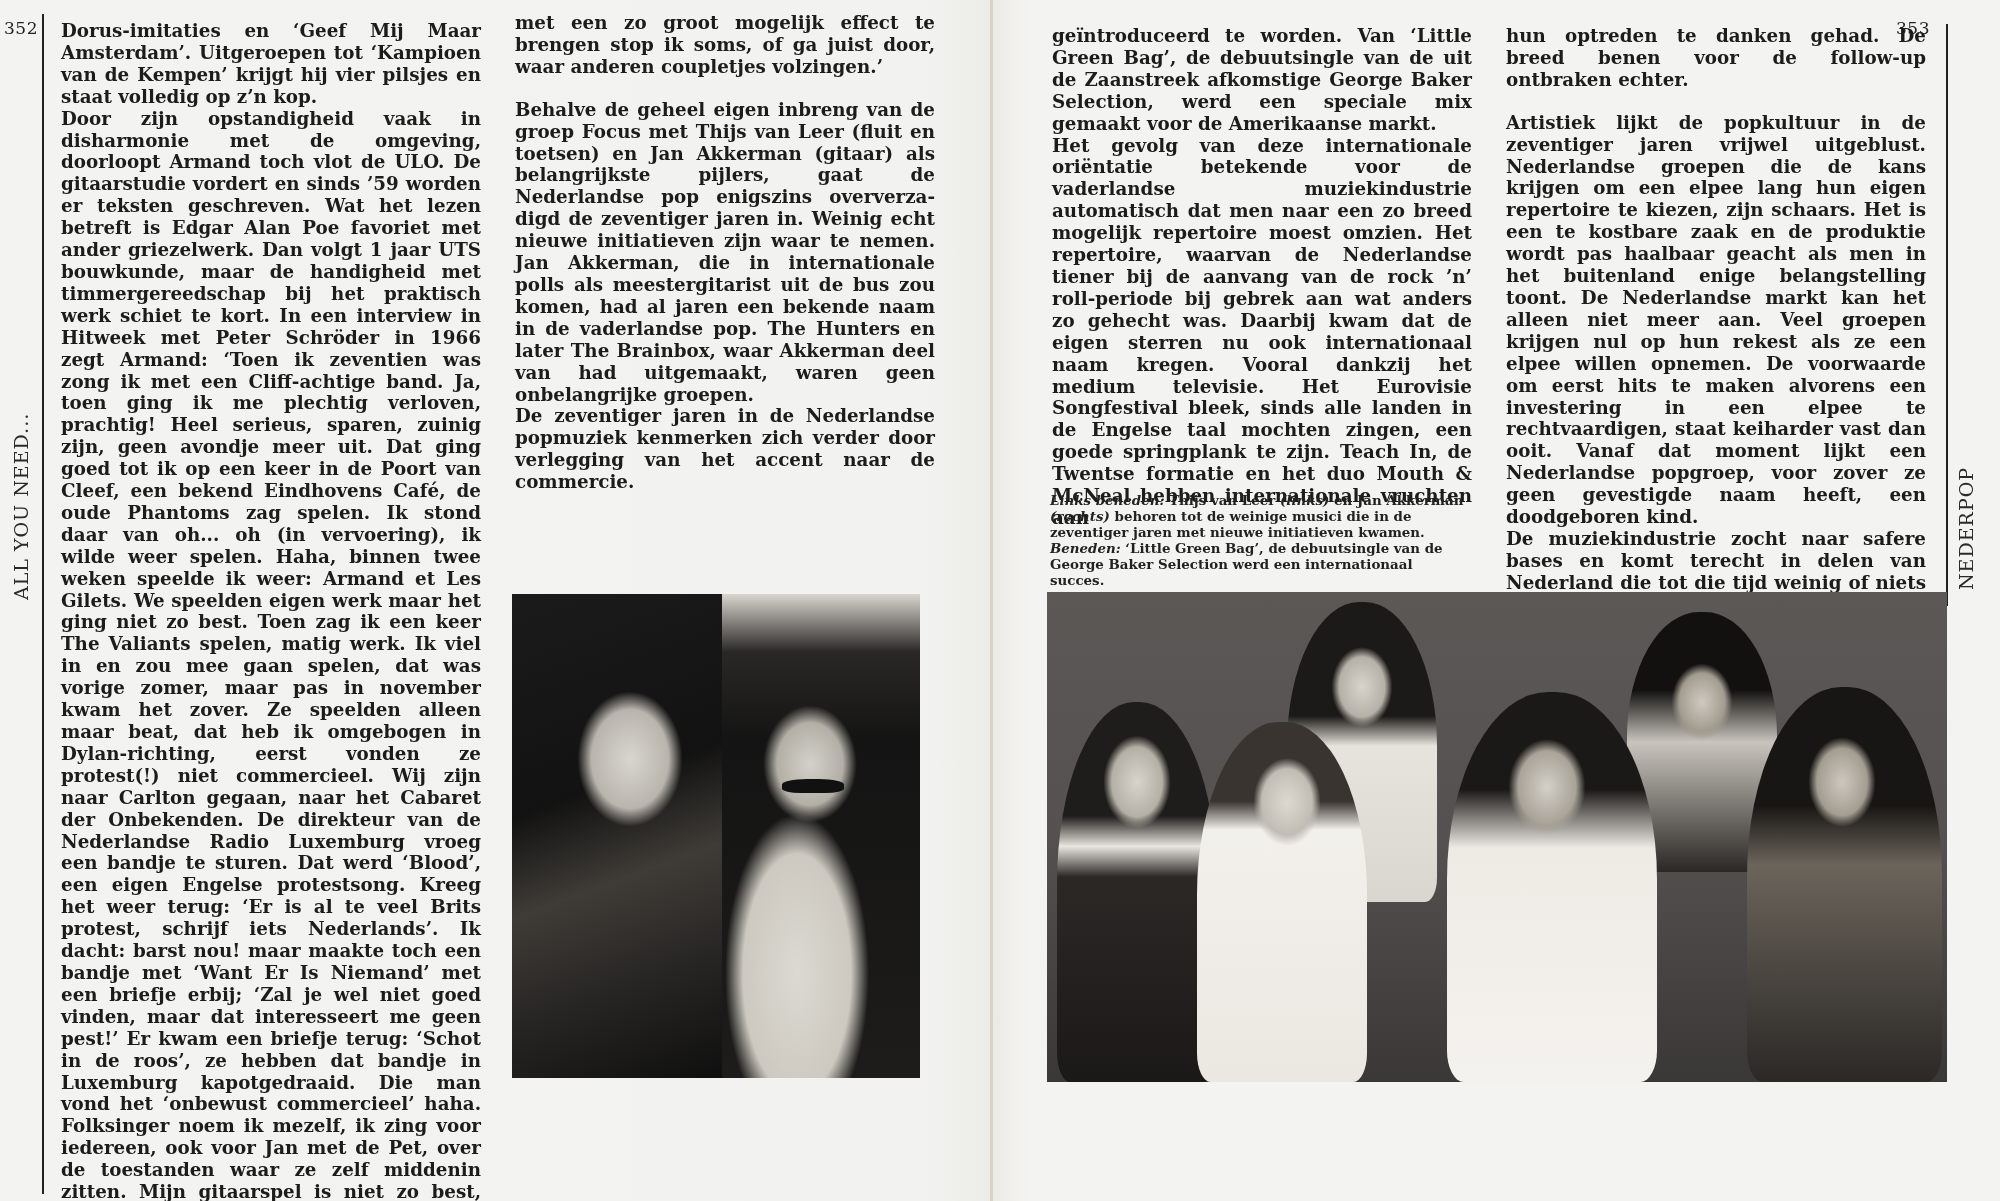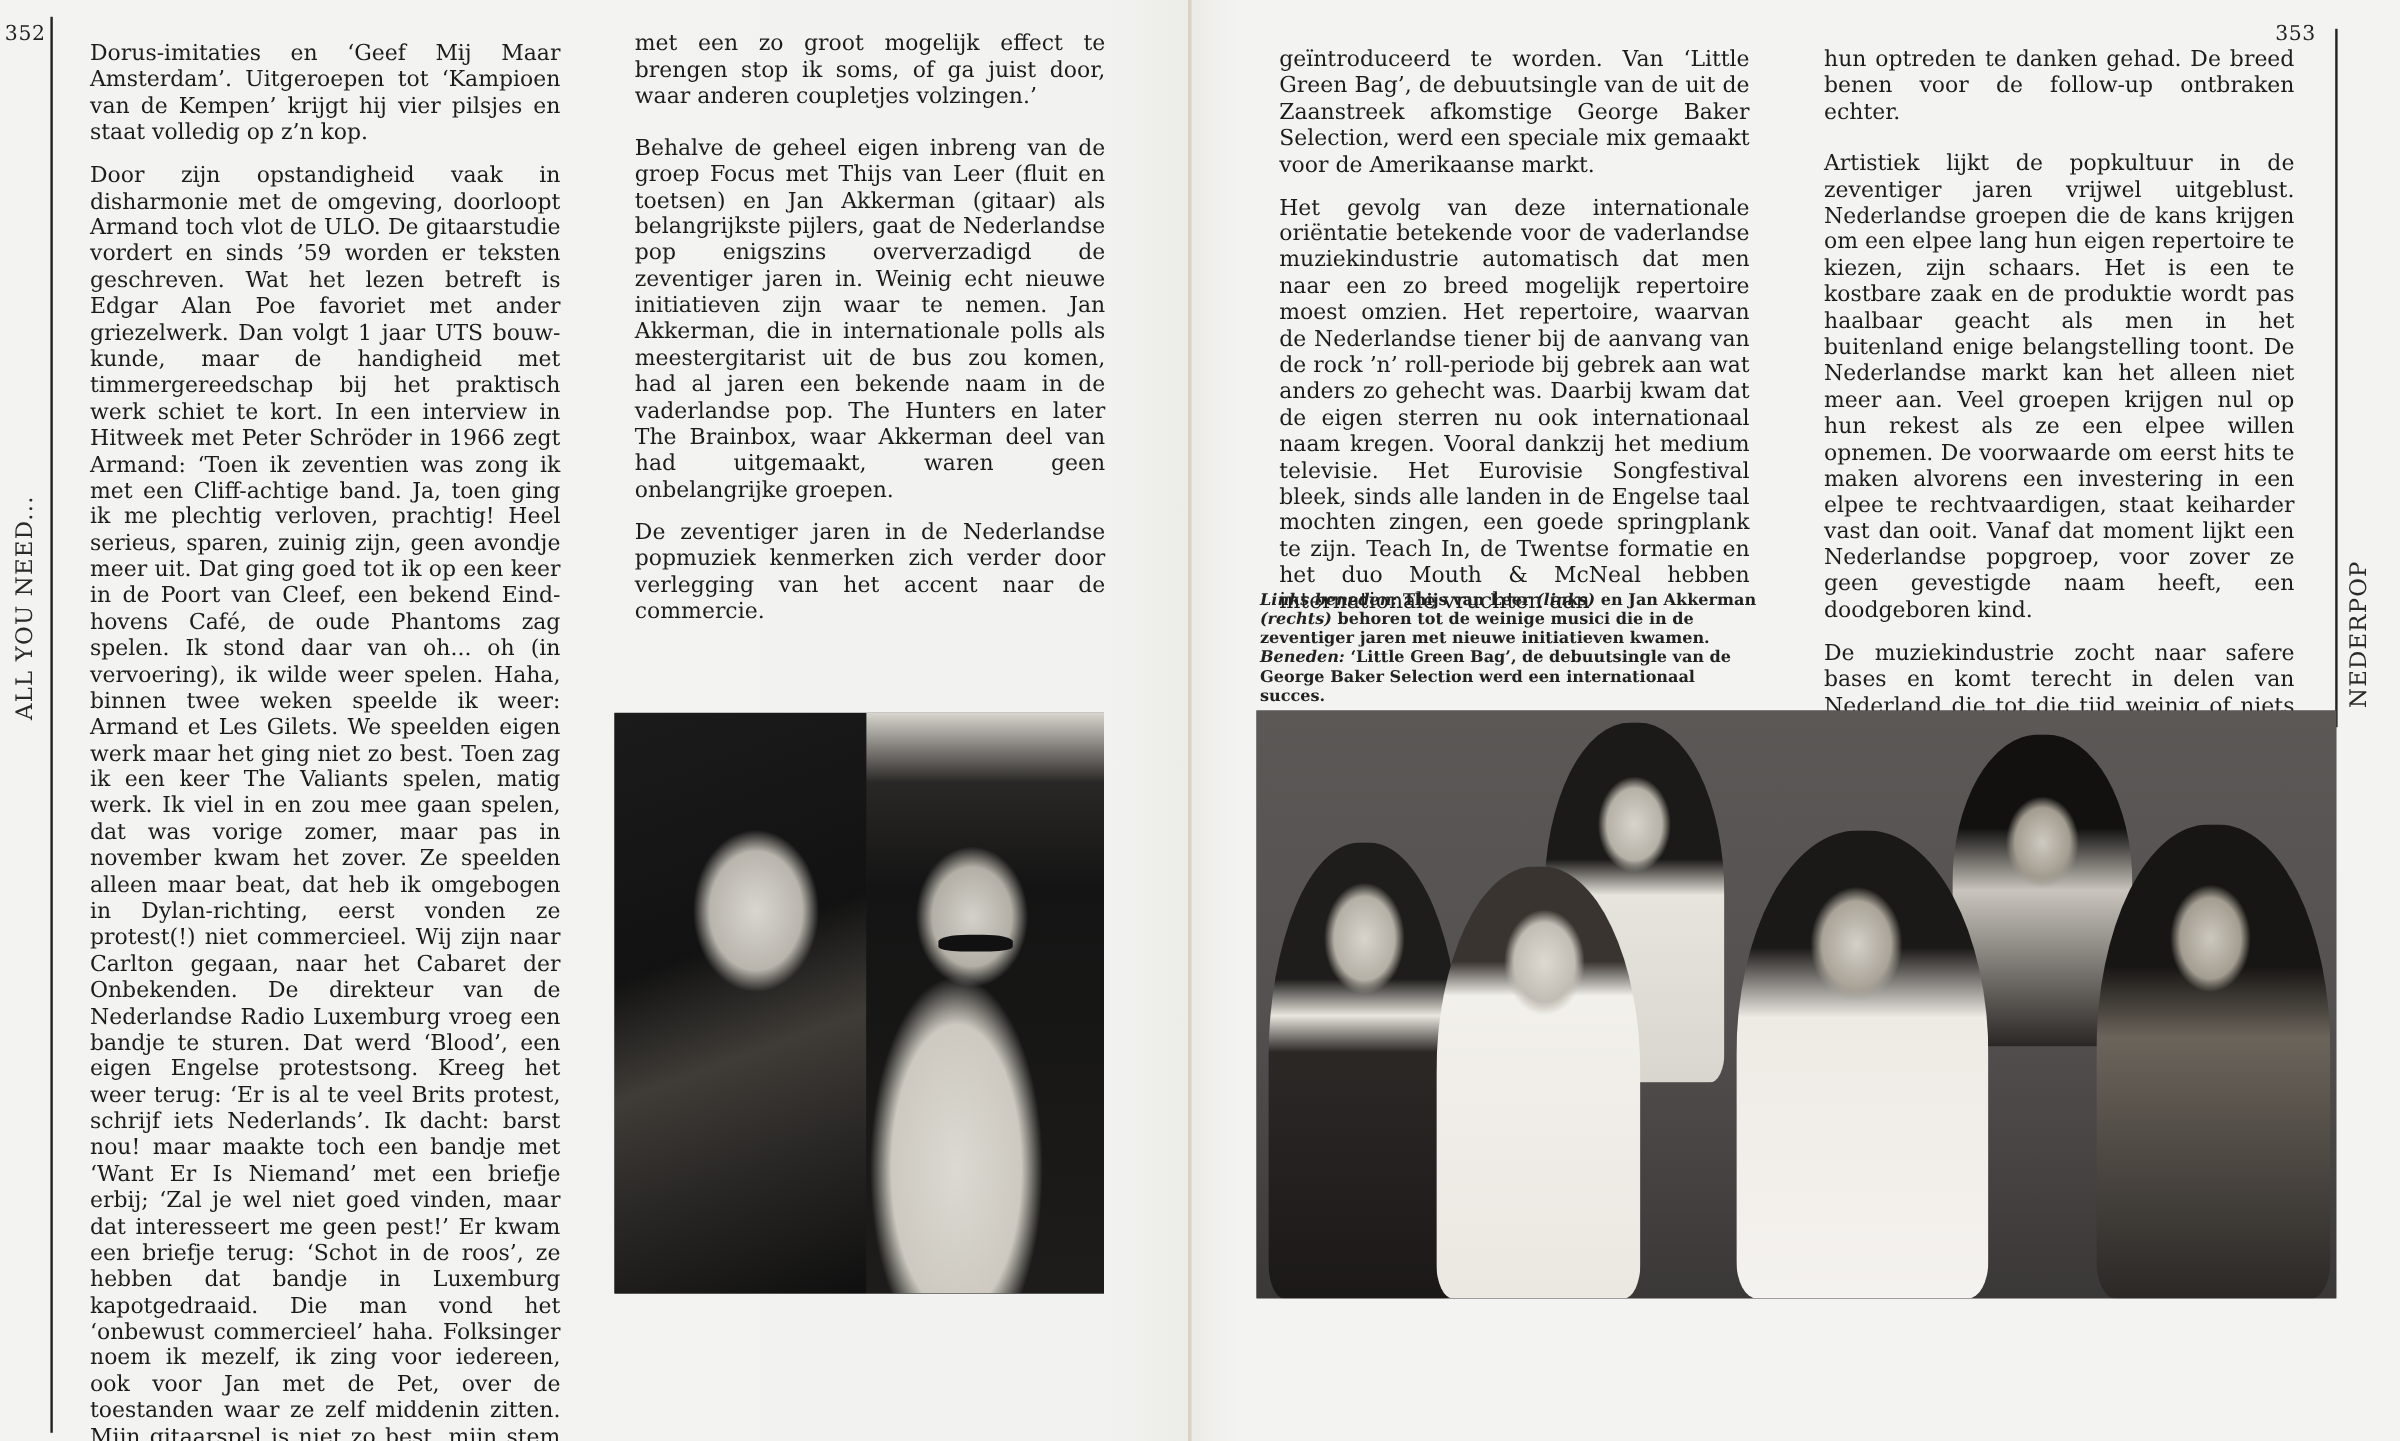--- a/index.html
+++ b/index.html
@@ -41,21 +41,21 @@
       transform-origin: left top;
       transform: rotate(-90deg);
     }
     .running-head.left { left: 10px; top: 600px; }
     .running-head.right { left: 1955px; top: 590px; }
 
     .col {
       position: absolute; font-size: 18.3px; line-height: 21.9px;
       text-align: justify; hyphens: manual;
     }
-    .col p { margin: 14px; }
+    .col p { margin: 0; font-weight: bold; }
     .col p.gap { margin-top: 21px; }
     .col1 { left: 61px; top: 20px; width: 420px; }
     .col2 { left: 515px; top: 12px; width: 420px; }
     .col3 { left: 1052px; top: 25px; width: 420px; }
     .col4 { left: 1506px; top: 25px; width: 420px; }
 
     .caption {
       position: absolute; left: 1050px; top: 492px; width: 420px;
       font-size: 13.4px; line-height: 16px; color: #222; font-weight: bold;
     }

